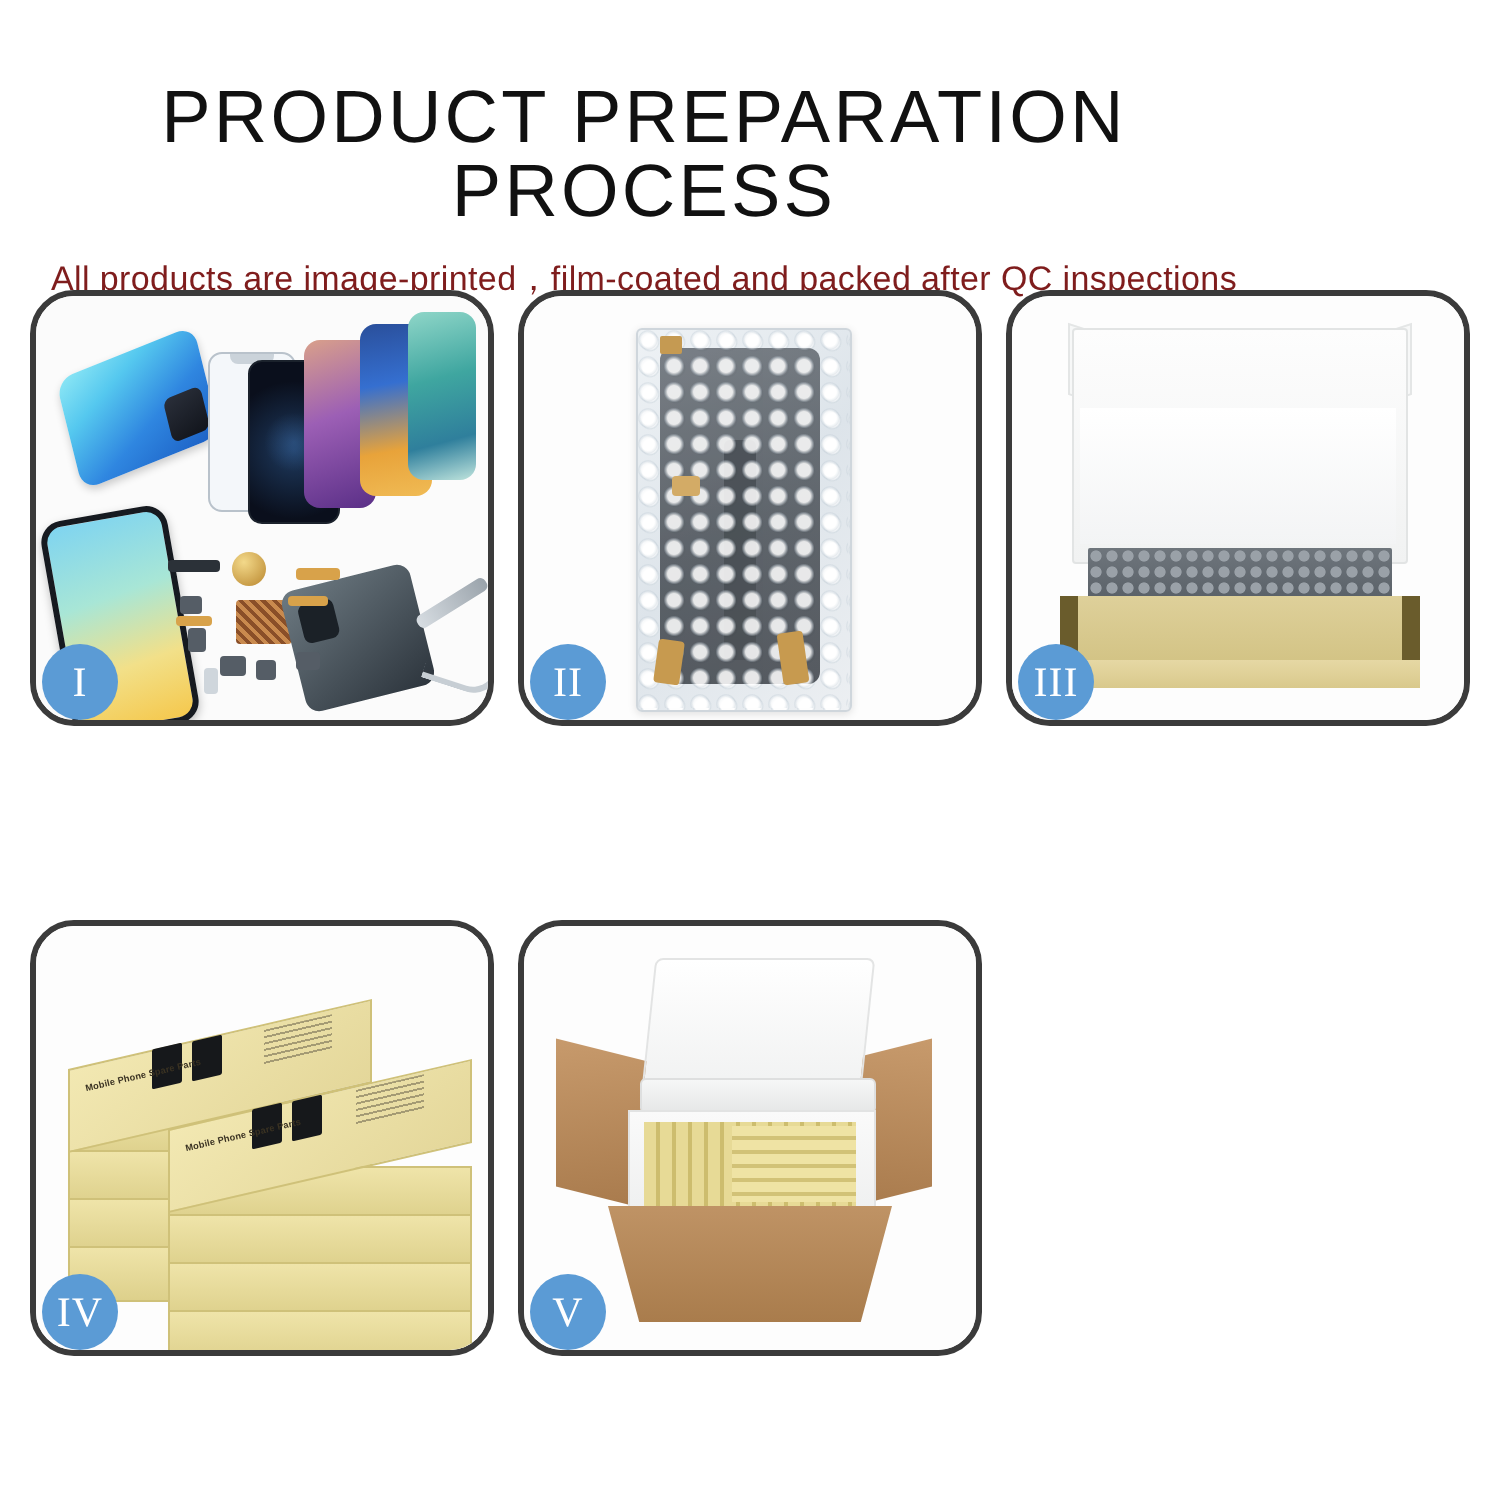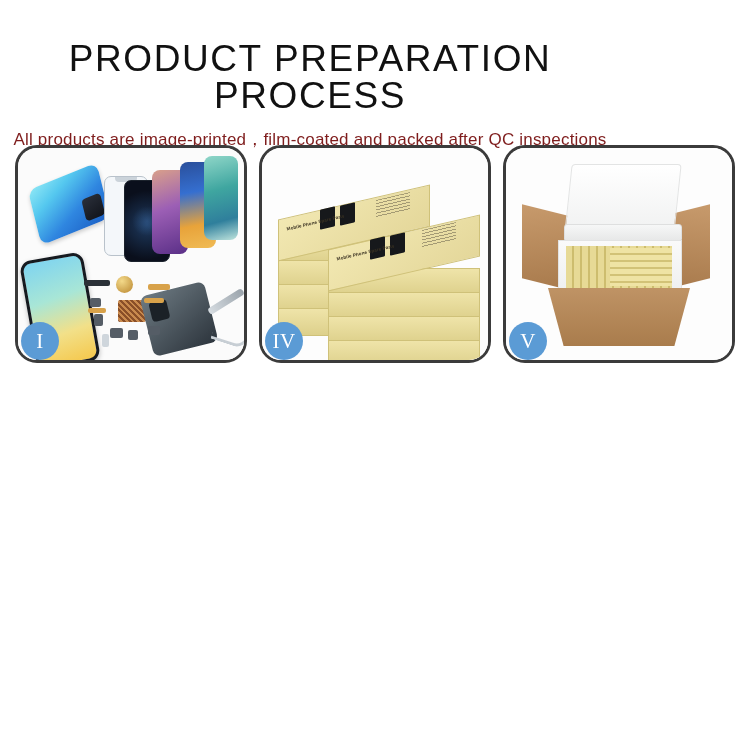--- a/index.html
+++ b/index.html
@@ -2,21 +2,21 @@
 <html><head>
 <meta charset="utf-8">
 <style>
   html,body{margin:0;padding:0;}
   body{
     width:750px;height:750px;
     background:#ffffff;
     font-family:"Liberation Sans", sans-serif;
     overflow:hidden;
   }
-  .page{position:relative;width:620px;height:750px;}
+  .page{position:relative;width:620px;height:750px;padding-left:12px;}
 
   
   .header{padding-top:40px;text-align:center;}
   .title{
     font-size:37px;
     letter-spacing:1.6px;
     font-weight:400;
     color:#111111;
     font-family:"Liberation Sans", sans-serif;
     line-height:1;
@@ -359,21 +359,45 @@
         <div class="chip" style="left:84px;top:186px;width:7px;height:13px;background:#cfd6dc;"></div>
         <div class="flex" style="left:130px;top:136px;width:22px;height:6px;"></div>
         <div class="flex" style="left:126px;top:150px;width:20px;height:5px;"></div>
         <div class="flex" style="left:70px;top:160px;width:18px;height:5px;"></div>
         <div class="tool"></div>
         <div class="tweez"></div>
       </div>
       <div class="badge">I</div>
     </div>
 
-
+    <div class="panel">
+      <div class="panel-inner p2">
+        <div class="bag"></div>
+        <div class="screen"></div>
+        <div class="bubbles"></div>
+        <div class="tab1"></div>
+        <div class="tab2"></div>
+        <div class="tab3"></div>
+        <div class="tab4"></div>
+      </div>
+      <div class="badge">II</div>
+    </div>
+
+    <div class="panel">
+      <div class="panel-inner p3">
+        <div class="lidflapL"></div>
+        <div class="lidflapR"></div>
+        <div class="lid"></div>
+        <div class="foam"></div>
+        <div class="grey-foam"></div>
+        <div class="tray"></div>
+        <div class="trayfront"></div>
+      </div>
+      <div class="badge">III</div>
+    </div>
 
     <div class="panel">
       <div class="panel-inner p4">
         <div class="stack">
           <div class="bx" style="left:6px;top:62px;"></div>
           <div class="bx" style="left:6px;top:86px;"></div>
           <div class="bx" style="left:6px;top:110px;"></div>
           <div class="bx" style="left:6px;top:134px;"></div>
           <div class="bxtop" style="left:6px;top:28px;"></div>
 

